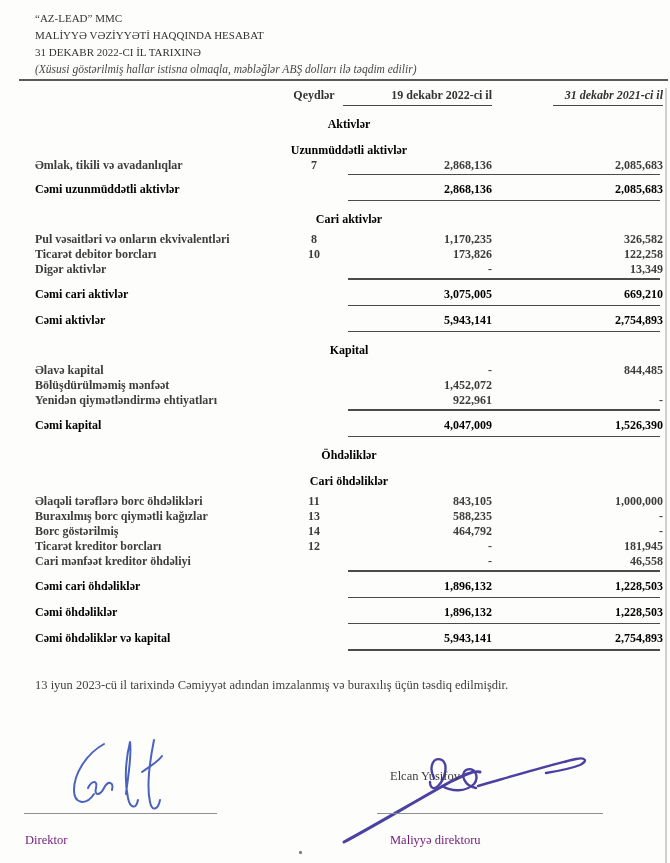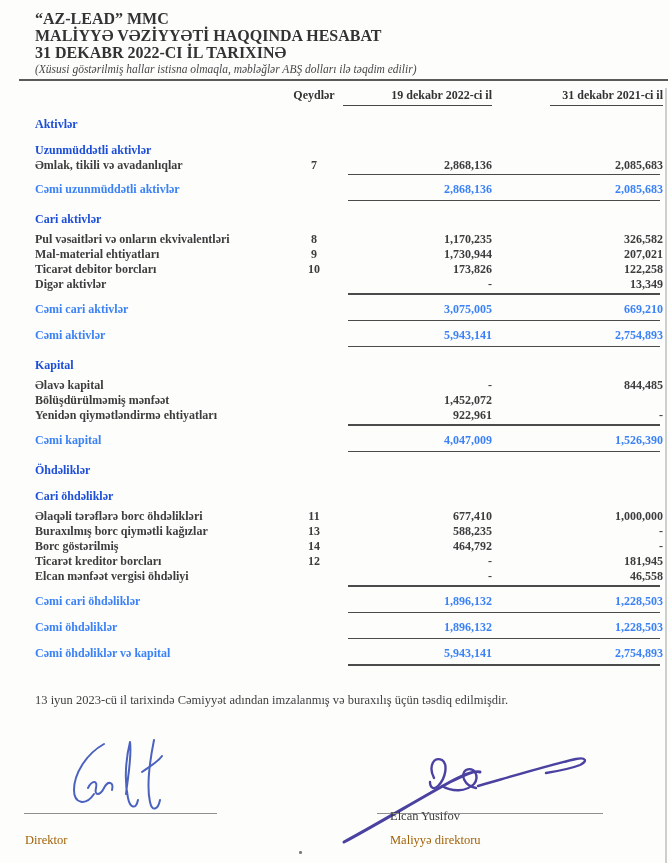--- a/index.html
+++ b/index.html
@@ -10,53 +10,53 @@
     background:#fdfdfc;
     font-family:"Liberation Serif", serif;
     color:#3d3d3d;
     overflow:hidden;
     box-sizing:border-box;
     padding-top:10px;
   }
   .content{margin:0 7px 0 35px;width:628px;box-sizing:border-box;}
 
   
-  .t1,.t2,.t3{font-size:16px;line-height:17px;font-weight:bold;color:#333;}
+  .t1,.t2,.t3{font-size:11px;line-height:17px;font-weight:normal;color:#333;}
   .subtitle{font-size:11.5px;line-height:16px;font-style:italic;color:#474747;}
   .top-rule{height:1.5px;background:#5a5a5a;margin:2px 0 0 -16px;width:649px;}
 
   
   .colhead{display:grid;grid-template-columns:250px 58px 149px 171px;margin-top:7px;
            font-size:12px;font-weight:bold;color:#333;line-height:15px;}
   .colhead .cn{text-align:center;}
   .colhead .c2022{text-align:right;border-bottom:1.5px solid #474747;padding-bottom:2px;}
   .colhead .c2021{text-align:right;padding-bottom:2px;}
-  .colhead .c2021 span{display:inline-block;border-bottom:1.5px solid #474747;padding:0 0 2px 12px;margin-bottom:-2px;}
+  .colhead .c2021 span{display:inline-block;border-bottom:1.5px solid #474747;padding:0 0 2px 12px;margin-bottom:-2px;font-style:italic;}
 
   
   .trow{display:grid;grid-template-columns:250px 58px 149px 171px;font-size:12px;line-height:15px;font-weight:bold;}
   .trow .note{text-align:center;}
   .trow .v{text-align:right;}
-  .trow.section, .trow.section-tight{font-weight:bold;color:#1d4ed8;margin-top:11px;}
+  .trow.section, .trow.section-tight{font-weight:bold;color:#000000;margin-top:11px;text-align:center;}
   .trow.section{margin-bottom:5px;}
   .trow.section-tight{margin-bottom:0;}
   .trow.section .lbl, .trow.section-tight .lbl{grid-column:1 / -1;}
-  .trow.total{font-weight:bold;color:#3b82f6;padding-top:7px;padding-bottom:3px;}
+  .trow.total{font-weight:bold;color:#000000;padding-top:7px;padding-bottom:3px;}
   .rule{height:1.4px;background:#4b4b4b;margin-left:313px;width:312px;}
   .rule.after-item{margin-top:1px;}
 
   
   .approval{font-size:12.5px;line-height:16px;margin:26px 0 0 0;color:#404040;}
 
   
   .sig-line{position:absolute;height:1px;background:#8d8f90;}
   .sig-line.left{left:24px;top:813px;width:193px;}
   .sig-line.right{left:377px;top:813px;width:226px;}
   .sig-name{position:absolute;font-size:12.5px;line-height:16px;color:#3d3d3d;}
-  .sig-title{position:absolute;font-size:12.5px;line-height:16px;color:#a16207;}
+  .sig-title{position:absolute;font-size:12.5px;line-height:16px;color:#701a75;}
   .sig-svg{position:absolute;}
   .sig-svg path{fill:none;stroke-linecap:round;stroke-linejoin:round;}
 
   
   .edge-artifact{position:absolute;left:665px;top:88px;bottom:0;width:1.5px;background:#bcbfbc;opacity:.75;}
   .scan-dot{position:absolute;left:299px;top:851px;width:2.5px;height:2.5px;border-radius:50%;background:#7a7a7a;}
 </style>
 </head>
 <body>
 
@@ -99,26 +99,20 @@
         <div class="trow section">
           <div class="lbl">Cari aktivlər</div>
         </div>
         <div class="trow item">
           <div class="lbl">Pul vəsaitləri və onların ekvivalentləri</div>
           <div class="note">8</div>
           <div class="v">1,170,235</div>
           <div class="v">326,582</div>
         </div>
         <div class="trow item">
-          <div class="lbl">Mal-material ehtiyatları</div>
-          <div class="note">9</div>
-          <div class="v">1,730,944</div>
-          <div class="v">207,021</div>
-        </div>
-        <div class="trow item">
           <div class="lbl">Ticarət debitor borcları</div>
           <div class="note">10</div>
           <div class="v">173,826</div>
           <div class="v">122,258</div>
         </div>
         <div class="trow item">
           <div class="lbl">Digər aktivlər</div>
           <div class="note"></div>
           <div class="v">-</div>
           <div class="v">13,349</div>
@@ -168,21 +162,21 @@
         <div class="rule after-total"></div>
         <div class="trow section">
           <div class="lbl">Öhdəliklər</div>
         </div>
         <div class="trow section">
           <div class="lbl">Cari öhdəliklər</div>
         </div>
         <div class="trow item">
           <div class="lbl">Əlaqəli tərəflərə borc öhdəlikləri</div>
           <div class="note">11</div>
-          <div class="v">677,410</div>
+          <div class="v">843,105</div>
           <div class="v">1,000,000</div>
         </div>
         <div class="trow item">
           <div class="lbl">Buraxılmış borc qiymətli kağızlar</div>
           <div class="note">13</div>
           <div class="v">588,235</div>
           <div class="v">-</div>
         </div>
         <div class="trow item">
           <div class="lbl">Borc göstərilmiş</div>
@@ -190,21 +184,21 @@
           <div class="v">464,792</div>
           <div class="v">-</div>
         </div>
         <div class="trow item">
           <div class="lbl">Ticarət kreditor borcları</div>
           <div class="note">12</div>
           <div class="v">-</div>
           <div class="v">181,945</div>
         </div>
         <div class="trow item">
-          <div class="lbl">Elcan mənfəət vergisi öhdəliyi</div>
+          <div class="lbl">Cari mənfəət kreditor öhdəliyi</div>
           <div class="note"></div>
           <div class="v">-</div>
           <div class="v">46,558</div>
         </div>
         <div class="rule after-item"></div>
         <div class="trow total">
           <div class="lbl">Cəmi cari öhdəliklər</div>
           <div class="note"></div>
           <div class="v">1,896,132</div>
           <div class="v">1,228,503</div>
@@ -244,18 +238,18 @@
 
   <svg class="sig-svg" style="left:338px;top:752px;" width="270" height="95" viewBox="0 0 270 95">
     <g stroke="#4a41a0">
       <path stroke-width="3" d="M6,90 C36,74 76,50 112,30 C124,24 136,18 142,20"></path>
       <path stroke-width="2.4" d="M96,26 C90,14 96,4 104,8 C110,12 108,26 100,34 C96,38 92,36 92,30"></path>
       <path stroke-width="2.4" d="M104,34 C114,40 128,40 136,32 C142,24 136,14 128,18 C122,22 126,34 138,36"></path>
       <path stroke-width="2.4" d="M140,34 C175,24 215,12 238,7 C248,5 250,9 242,13 C232,17 220,19 208,21"></path>
     </g>
   </svg>
   <div class="sig-line right"></div>
-  <div class="sig-name" style="left:390px;top:808px;">Elcan Yusifov</div>
+  <div class="sig-name" style="left:390px;top:768px;">Elcan Yusifov</div>
   <div class="sig-title" style="left:390px;top:832px;">Maliyyə direktoru</div>
 
   <div class="edge-artifact"></div>
   <div class="scan-dot"></div>
 </div>
 
 </body></html>

